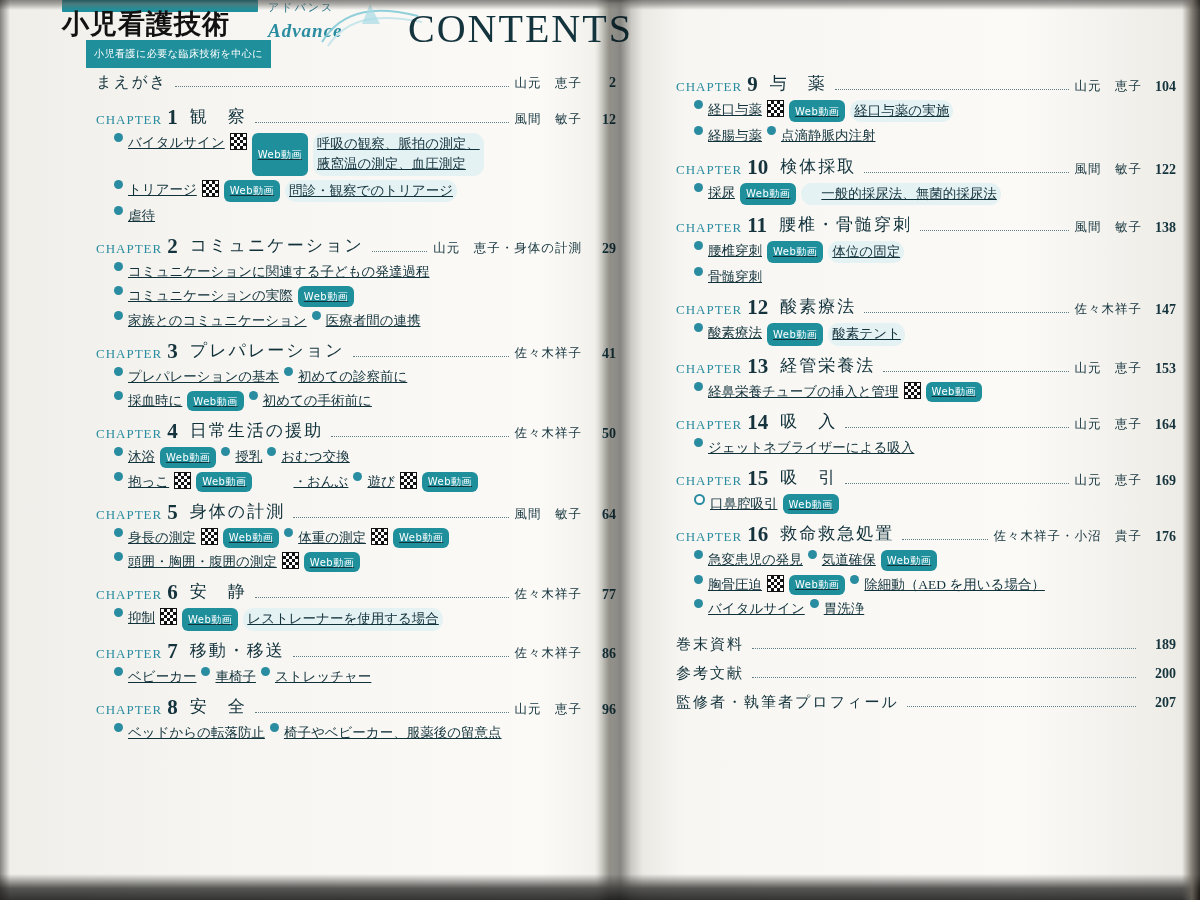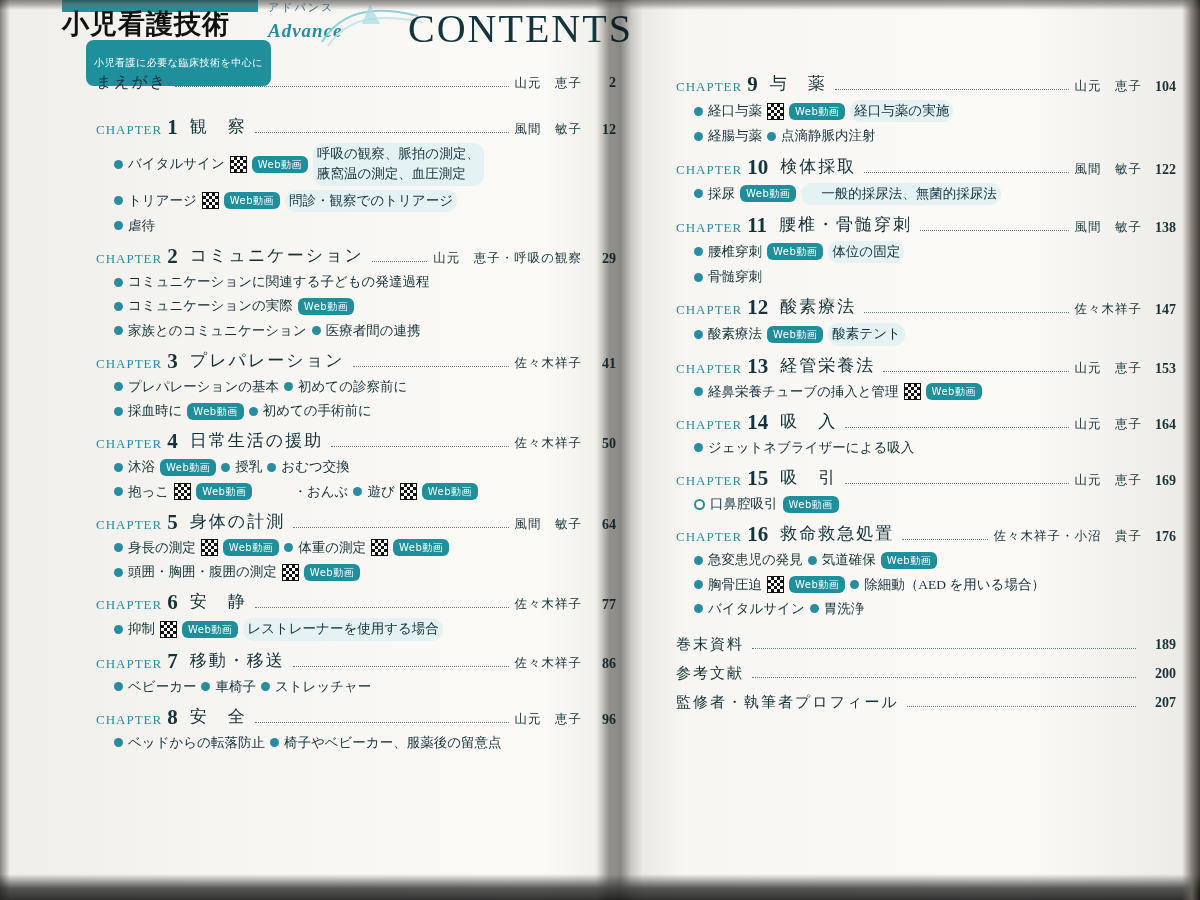--- a/index.html
+++ b/index.html
@@ -53,40 +53,39 @@
   .advance{
     position:absolute;left:268px;top:0;font-size:11px;color:#1c6f85;letter-spacing:2px;
     font-family:"DejaVu Sans","Liberation Sans",sans-serif;
   }
   .advance-big{
     position:absolute;left:268px;top:20px;font-size:19px;color:#2a8ca0;font-style:italic;font-weight:bold;
     font-family:"Liberation Serif",serif;letter-spacing:1px;
   }
   .subtitle-bar{
     position:absolute;left:86px;top:40px;background:#1f8f9c;color:#fff;
-    font-size:10px;padding:16px 8px;letter-spacing:.5px;
+    font-size:10px;padding:7px 8px;letter-spacing:.5px;
     font-family:"DejaVu Sans","Liberation Sans",sans-serif;
-    border-radius:8px;
   }
   .contents-word{
     position:absolute;left:408px;top:5px;
     font-size:40px;letter-spacing:2px;color:#13333d;
     font-family:"Liberation Serif","DejaVu Serif",serif;
   }
   .deco-swash{
     position:absolute;left:318px;top:2px;width:110px;height:46px;opacity:.85;
   }
 
   
   .col{position:absolute;top:72px;}
   .col-left{left:96px;width:520px;}
   .col-right{left:676px;width:500px;}
 
   .preface{
-    display:flex;align-items:baseline;margin-bottom:22px;font-size:15.5px;color:#14333c;
+    display:flex;align-items:baseline;margin-bottom:12px;font-size:15.5px;color:#14333c;
   }
   .preface .ttl{letter-spacing:2px;}
   .dots{flex:1;border-bottom:1.5px dotted #5d7f88;margin:0 6px 5px 8px;height:1px;}
   .author{font-size:12.5px;color:#14333c;letter-spacing:1px;white-space:nowrap;}
   .pg{font-size:14px;color:#14333c;margin-left:10px;min-width:24px;text-align:right;font-weight:bold;}
 
   .chapter{margin-bottom:8px;}
   .chap-head{display:flex;align-items:flex-end;}
   .chap-label{
     color:#2a8ca0;font-size:13px;letter-spacing:1px;white-space:nowrap;
@@ -94,22 +93,22 @@
   }
   .chap-num{
     color:#15333d;font-size:21px;font-weight:bold;margin-left:5px;line-height:.95;
     font-family:"Liberation Serif",serif;
   }
   .chap-title{
     margin-left:12px;font-size:17px;color:#10303a;letter-spacing:2px;white-space:nowrap;
   }
   .sub-list{margin:5px 0 0 18px;}
   .sub-row{
-    display:flex;align-items:center;flex-wrap:wrap;gap:5px;
-    margin:4px 0;font-size:13.5px;color:#12323b;line-height:1.5;
+    display:flex;flex-wrap:wrap;gap:5px;
+    margin:4px 0;font-size:13.5px;color:#12323b;line-height:1.5;text-decoration:underline;
   }
   .bullet{
     width:9px;height:9px;border-radius:50%;background:#2a8ca0;display:inline-block;flex:none;
   }
   .bullet.hollow{background:#fff;border:2px solid #2a8ca0;width:7px;height:7px;}
   .web-tag{
     display:inline-flex;align-items:center;background:#1f8f9c;color:#fff;
     font-size:10px;padding:1px 6px;border-radius:6px;letter-spacing:.5px;
     font-family:"DejaVu Sans","Liberation Sans",sans-serif;white-space:nowrap;
   }
@@ -184,21 +183,21 @@
               <span>虐待</span>
             </div>
           </div>
         </div>
         <div class="chapter">
           <div class="chap-head">
             <span class="chap-label">CHAPTER</span>
             <span class="chap-num">2</span>
             <span class="chap-title">コミュニケーション</span>
             <span class="dots"></span>
-            <span class="author">山元　恵子・呼吸の観察</span>
+            <span class="author">山元　恵子・身体の計測</span>
             <span class="pg">29</span>
           </div>
           <div class="sub-list">
             <div class="sub-row">
               <span class="bullet"></span>
               <span>コミュニケーションに関連する子どもの発達過程</span>
             </div>
             <div class="sub-row">
               <span class="bullet"></span>
               <span>コミュニケーションの実際</span>

